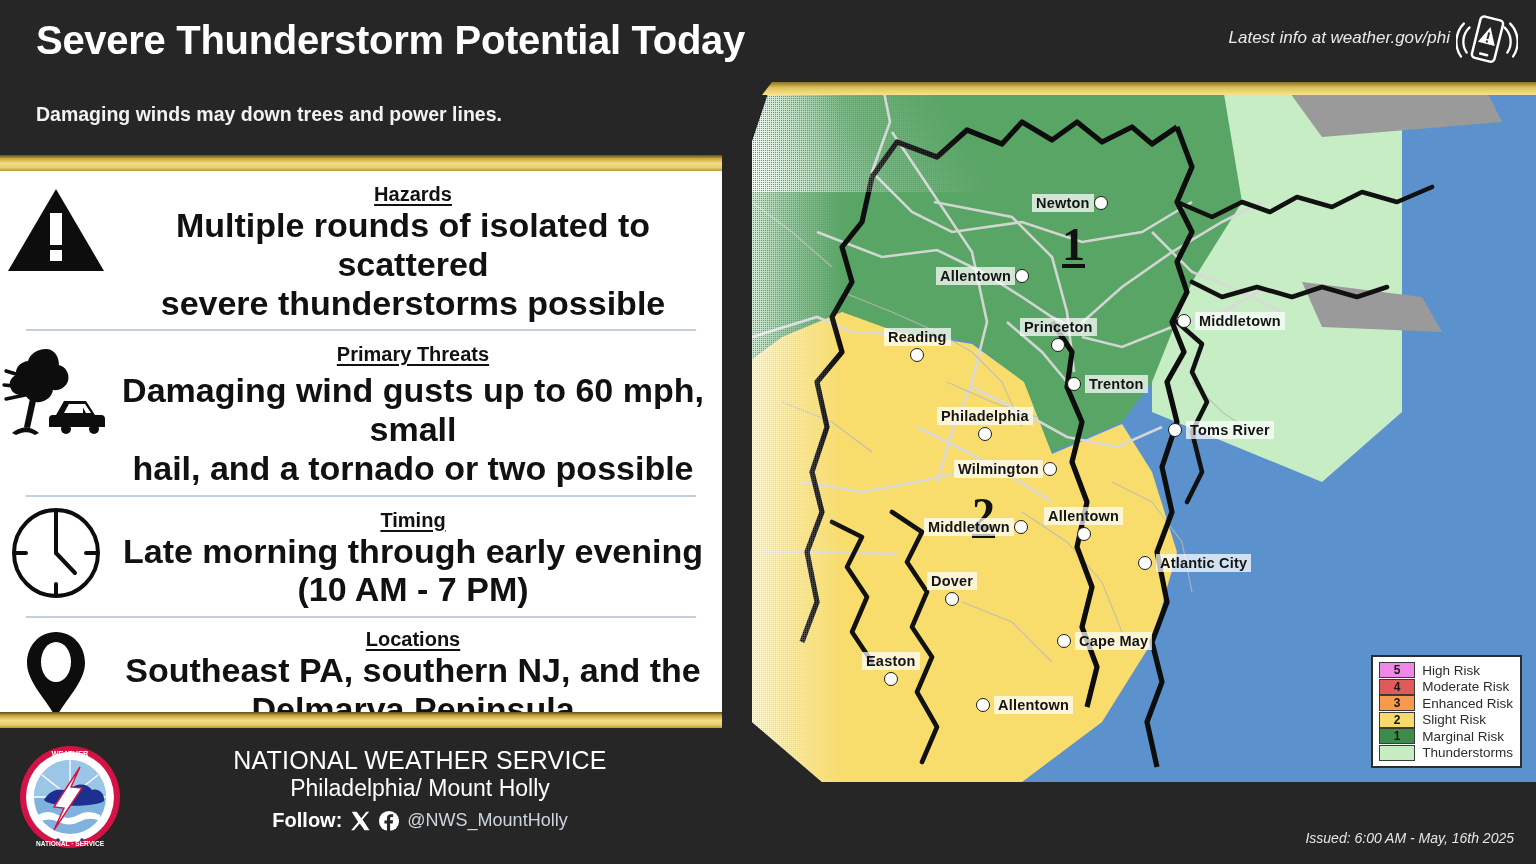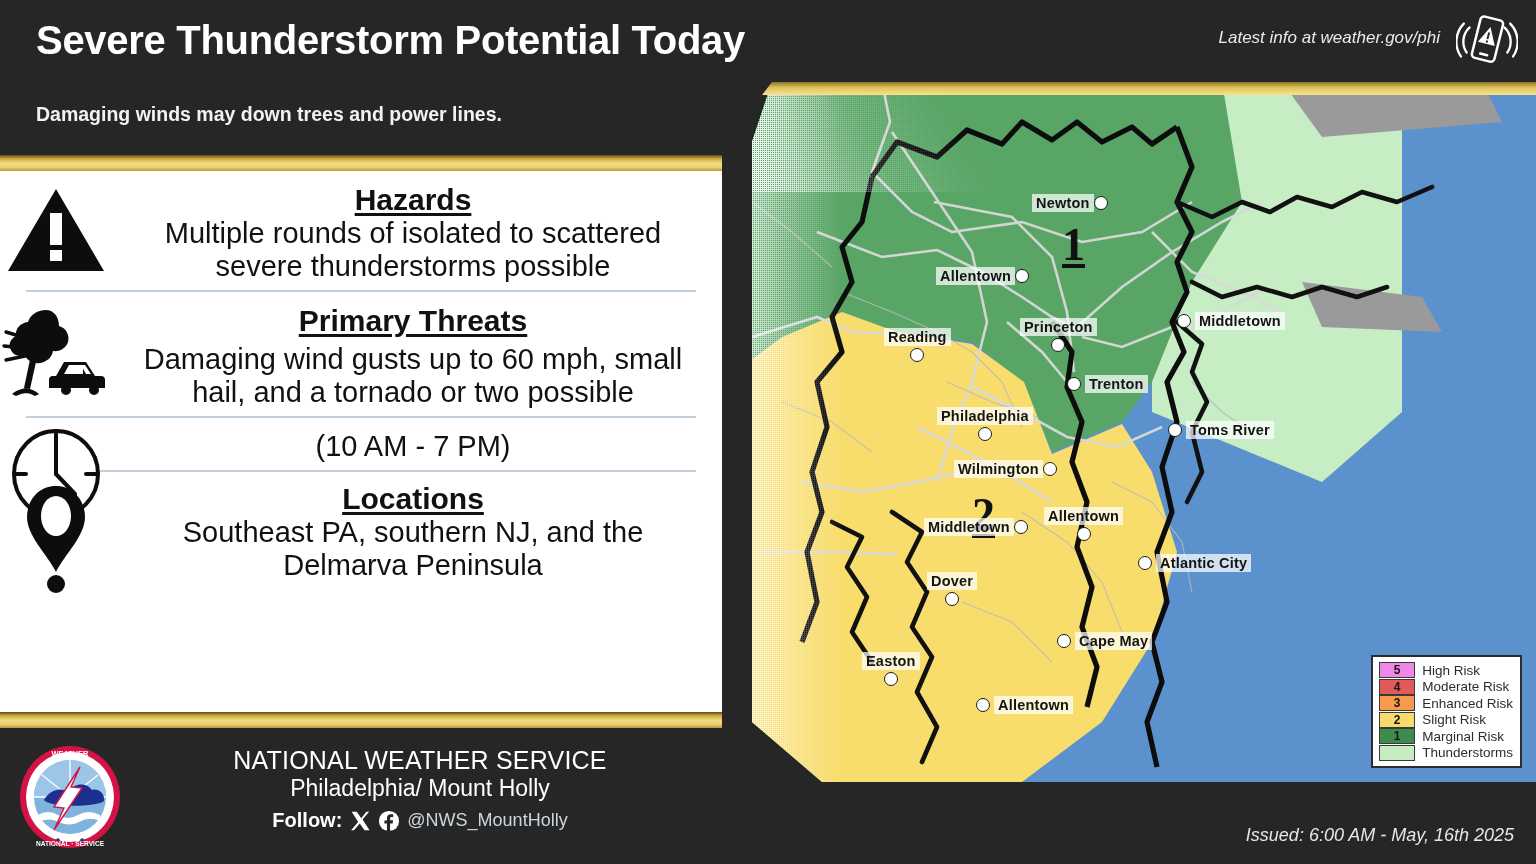--- a/index.html
+++ b/index.html
@@ -80,52 +80,52 @@
   .leg-sw span{font-size:12px;font-weight:bold;color:#151515;line-height:1;}
   .leg-txt{font-size:13.5px;color:#2c2c2c;margin-left:7px;white-space:nowrap;}
 
   
   #header{position:absolute;left:0;top:0;width:780px;height:155px;background:#262626;
           clip-path:polygon(0 0, 780px 0, 780px 70px, 700px 155px, 0 155px);z-index:5;}
   #header-wide{position:absolute;left:0;top:0;width:1536px;height:84px;background:#262626;z-index:4;}
   #title{position:absolute;left:36px;top:18px;font-size:40px;font-weight:bold;color:#fff;
          letter-spacing:-.3px;z-index:6;}
   #subtitle{position:absolute;left:36px;top:103px;font-size:19.5px;font-weight:bold;color:#f2f2f2;z-index:6;}
-  #latest-info{position:absolute;right:96px;top:28px;font-size:17px;font-style:italic;color:#eaeaea;z-index:6;}
+  #latest-info{position:absolute;right:86px;top:28px;font-size:17px;font-style:italic;color:#eaeaea;z-index:6;}
   #alert-phone{position:absolute;right:18px;top:12px;width:62px;height:58px;z-index:6;}
 
   
   .gold-bar{position:absolute;left:0;height:16px;
      background:linear-gradient(180deg,#5b4d18 0%,#c9a63c 22%,#f3dc84 52%,#e8cf72 78%,#bb9a33 100%);}
   #gold-top{top:155px;width:722px;z-index:6;}
   #gold-bottom{top:712px;width:722px;z-index:6;}
   #gold-map-top{position:absolute;left:722px;top:82px;width:814px;height:13px;z-index:6;
      background:linear-gradient(180deg,#8a7426 0%,#e0c45c 45%,#f6e391 100%);
      clip-path:polygon(50px 0,814px 0,814px 13px,40px 13px);}
 
   
   #left-body{position:absolute;left:0;top:171px;width:722px;height:541px;background:#fff;z-index:5;}
   .section{position:relative;}
-  .sec-head{text-align:center;font-size:30px;font-weight:bold;color:#111;
+  .sec-head{text-align:center;font-size:20px;font-weight:bold;color:#111;
             text-decoration:underline;text-underline-offset:3px;}
-  .sec-text{text-align:center;font-size:29px;font-weight:normal;color:#111;line-height:1.14;}
+  .sec-text{text-align:center;font-size:34px;font-weight:bold;color:#111;line-height:1.14;}
   .sec-body{margin-left:118px;margin-right:14px;}
   .divider{height:2px;background:#c2cfdc;margin:7px 26px 6px 26px;}
   .sec-icon{position:absolute;left:0;top:0;width:112px;display:flex;justify-content:center;}
 
   
   #footer{position:absolute;left:0;top:728px;width:722px;height:136px;background:#262626;z-index:5;}
   #nws-seal{position:absolute;left:18px;top:17px;width:104px;height:104px;}
   #footer-txt{position:absolute;left:140px;top:18px;width:560px;text-align:center;color:#fff;}
   #org-line1{font-size:25px;letter-spacing:.2px;}
   #org-line2{font-size:23px;}
   #follow-row{display:flex;align-items:center;justify-content:center;margin-top:7px;gap:7px;}
   #follow-label{font-size:20px;font-weight:bold;color:#fff;}
   #handle{font-size:18px;color:#cdd6dd;}
-  #issued{position:absolute;right:22px;bottom:18px;font-size:18px;font-style:italic;
+  #issued{position:absolute;right:22px;bottom:18px;font-size:14px;font-style:italic;
           color:#e6e6e6;z-index:7;}
 </style>
 </head>
 <body>
 
 <div id="root">
 
   <div id="map-panel">
     <div class="map-layer" id="water"></div>
     <div class="map-layer" id="tstorm-band"></div>
@@ -398,20 +398,22 @@
             <path d="M47 5 V15"></path>
               <path d="M47 77 V87"></path>
             <path d="M6 46 H17"></path>
               <path d="M77 46 H88"></path>
             <path d="M47 46 V16"></path>
               <path d="M47 46 L66 66"></path>
           </g>
         </svg>
       </div>
       <div class="sec-body" style="padding-top:6px;">
+        <div class="sec-head">Timing</div>
+        <div class="sec-text">Late morning through early evening</div>
         <div class="sec-text">(10 AM - 7 PM)</div>
       </div>
     </div>
 
     <div class="divider"></div>
 
     <div class="section">
       <div class="sec-icon" style="top:6px;">
         <svg width="74" height="110" viewBox="0 0 74 110">
           <path d="M37 2 C20 2 8 16 8 33 C8 52 28 70 37 88 C46 70 66 52 66 33 C66 16 54 2 37 2z" fill="#0d0d0d"></path>

